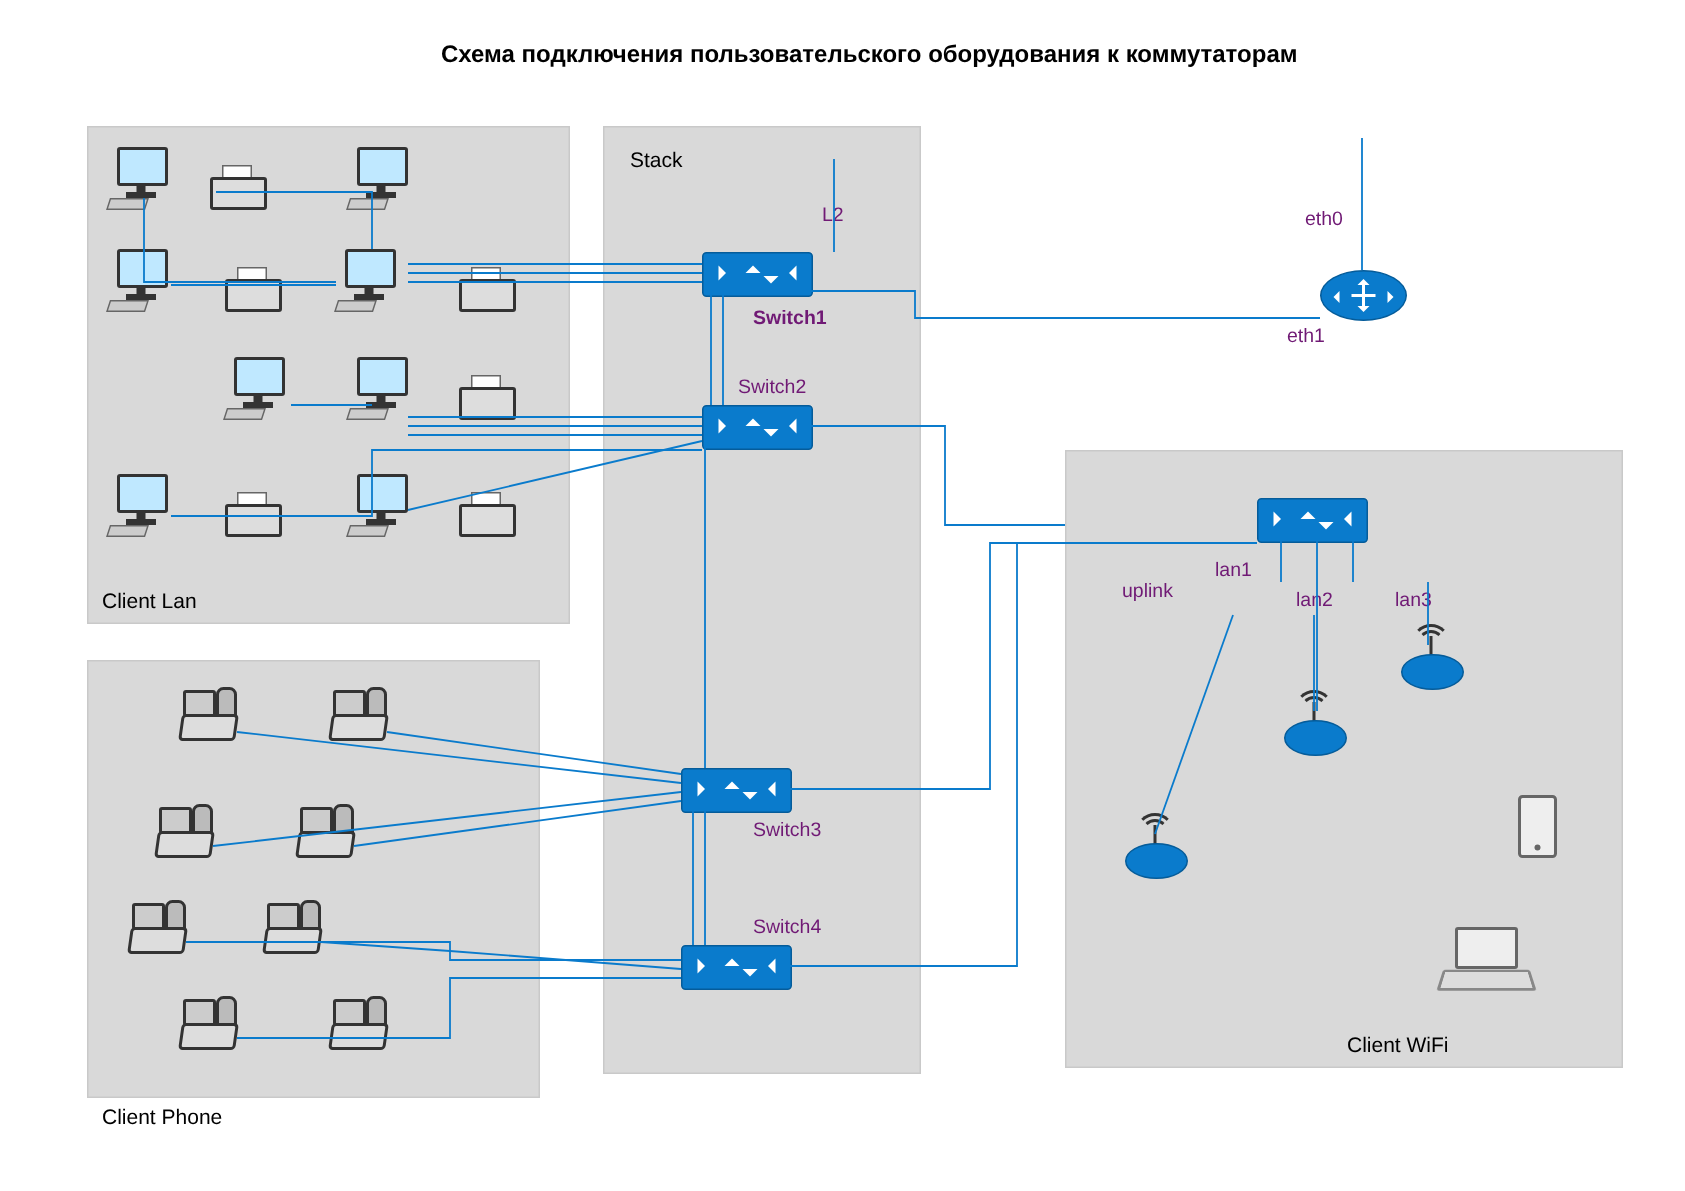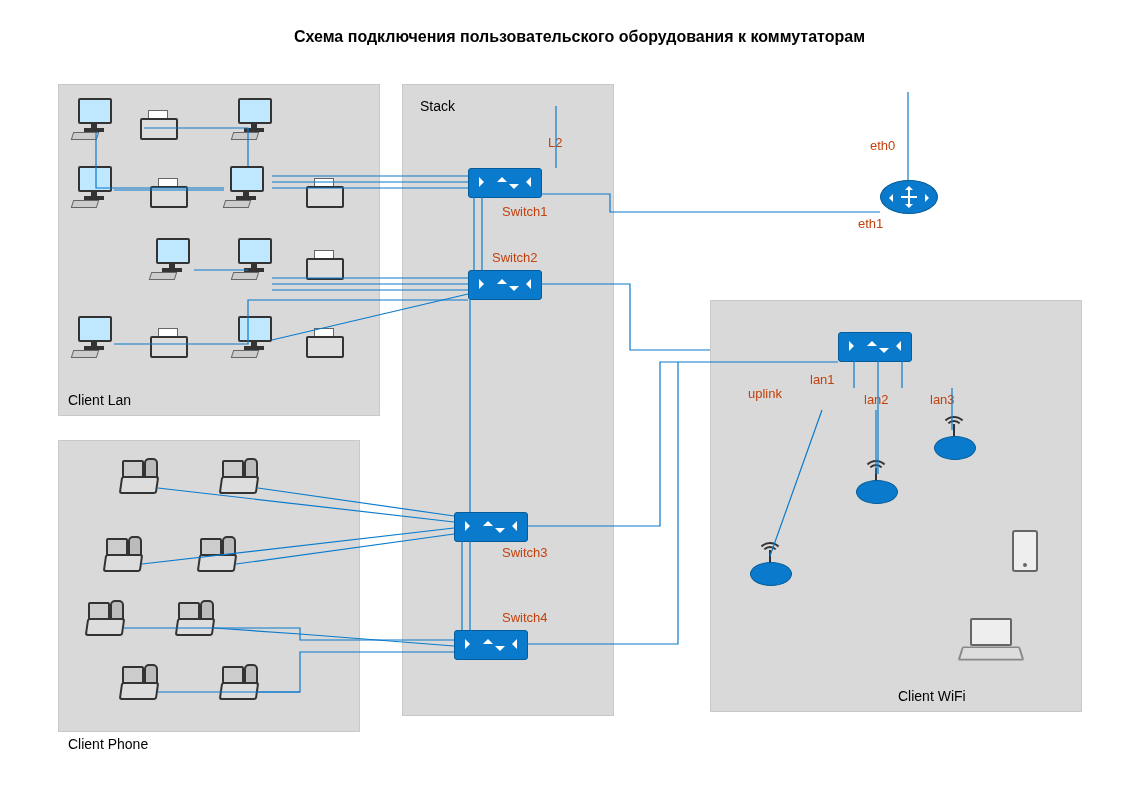--- a/index.html
+++ b/index.html
@@ -1,20 +1,20 @@
 <!DOCTYPE html>
 <html><head>
 <meta charset="utf-8">
 <style>
   html,body{margin:0;padding:0;font-family:Arial,Helvetica,sans-serif;background:#fff;color:#000;}
   body{width:1123px;height:794px;position:relative;}
   .title{position:absolute;left:0;right:0;top:28px;text-align:center;font-weight:bold;font-size:16px;padding-left:36px;}
   .zone{position:absolute;background:#d9d9d9;border:1px solid #c9c9c9;}
   .zone-label{position:absolute;font-size:14px;color:#000;}
-  .label{position:absolute;font-size:13px;color:#c2410c;white-space:nowrap;}
+  .label{position:absolute;font-size:13px;color:#701a75;white-space:nowrap;}
 
   
   .switch{position:absolute;width:72px;height:28px;background:#0a7bcc;border:1px solid #055c9a;border-radius:3px;}
   .switch::before,.switch::after{content:"";position:absolute;width:0;height:0;border:5px solid transparent;}
   .switch::before{left:10px;top:8px;border-left-color:#fff;}
   .switch::after{right:10px;top:8px;border-right-color:#fff;}
   .switch .ar2{position:absolute;left:28px;top:3px;width:0;height:0;border:5px solid transparent;border-bottom-color:#fff;}
   .switch .ar3{position:absolute;left:40px;bottom:3px;width:0;height:0;border:5px solid transparent;border-top-color:#fff;}
 
   .router{position:absolute;width:56px;height:32px;background:#0a7bcc;border:1px solid #055c9a;border-radius:50%;}
@@ -83,21 +83,21 @@
     <span class="arr a3"></span>
     <span class="arr a4"></span>
 </div>
 <div class="label" style="left:870px;top:138px;">eth0</div>
 <div class="label" style="left:858px;top:216px;">eth1</div>
 
 <div class="switch" style="left:468px;top:168px;">
     <span class="ar2"></span>
     <span class="ar3"></span>
   </div>
-<div class="label" style="left:502px;top:204px;">Switch1</div>
+<div class="label" style="left:502px;top:204px;font-weight:bold;">Switch1</div>
 
 <div class="switch" style="left:468px;top:270px;">
     <span class="ar2"></span>
     <span class="ar3"></span>
   </div>
 <div class="label" style="left:492px;top:250px;">Switch2</div>
 
 <div class="switch" style="left:454px;top:512px;">
     <span class="ar2"></span>
     <span class="ar3"></span>

